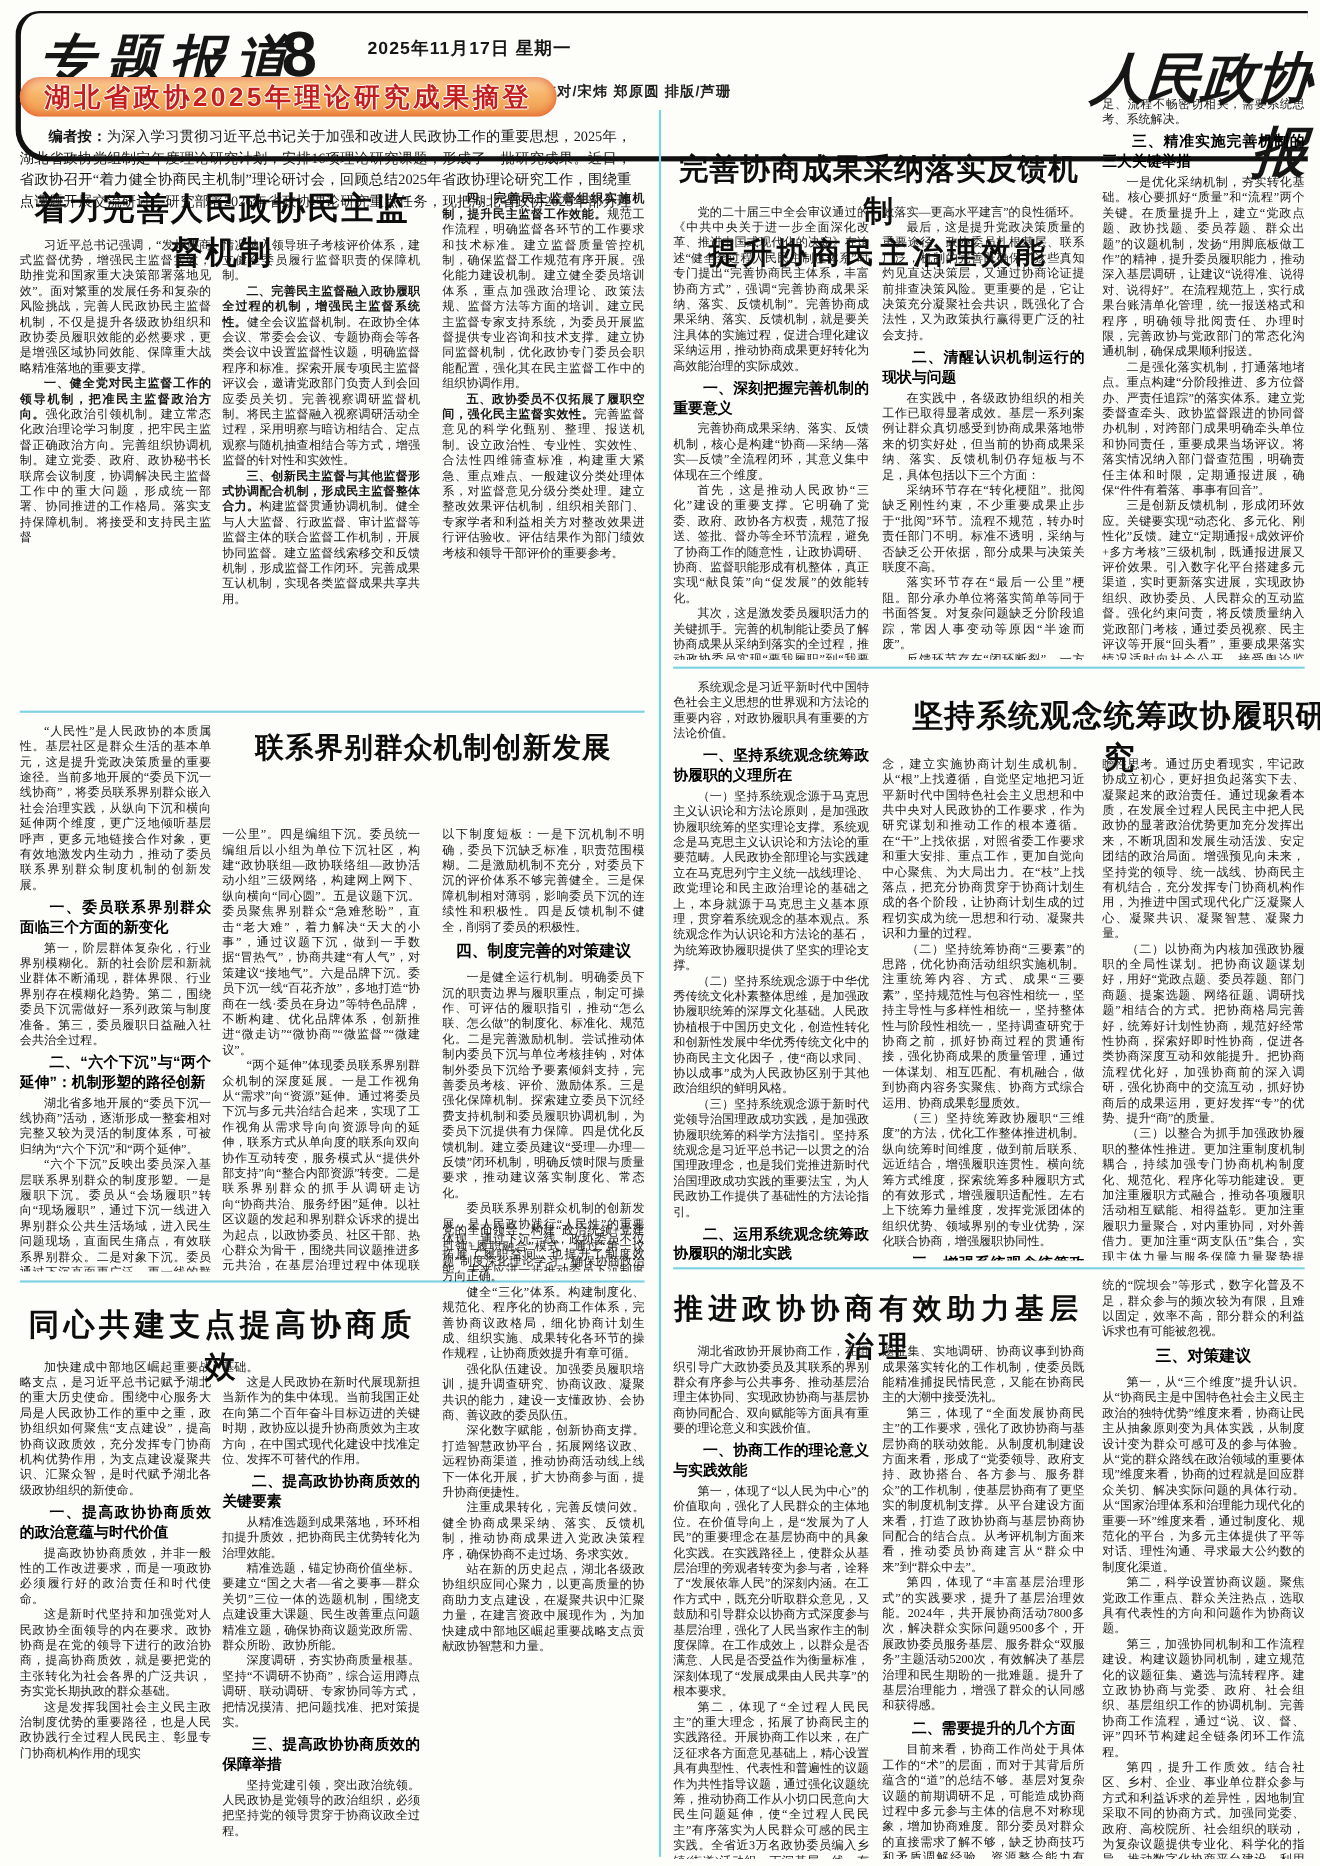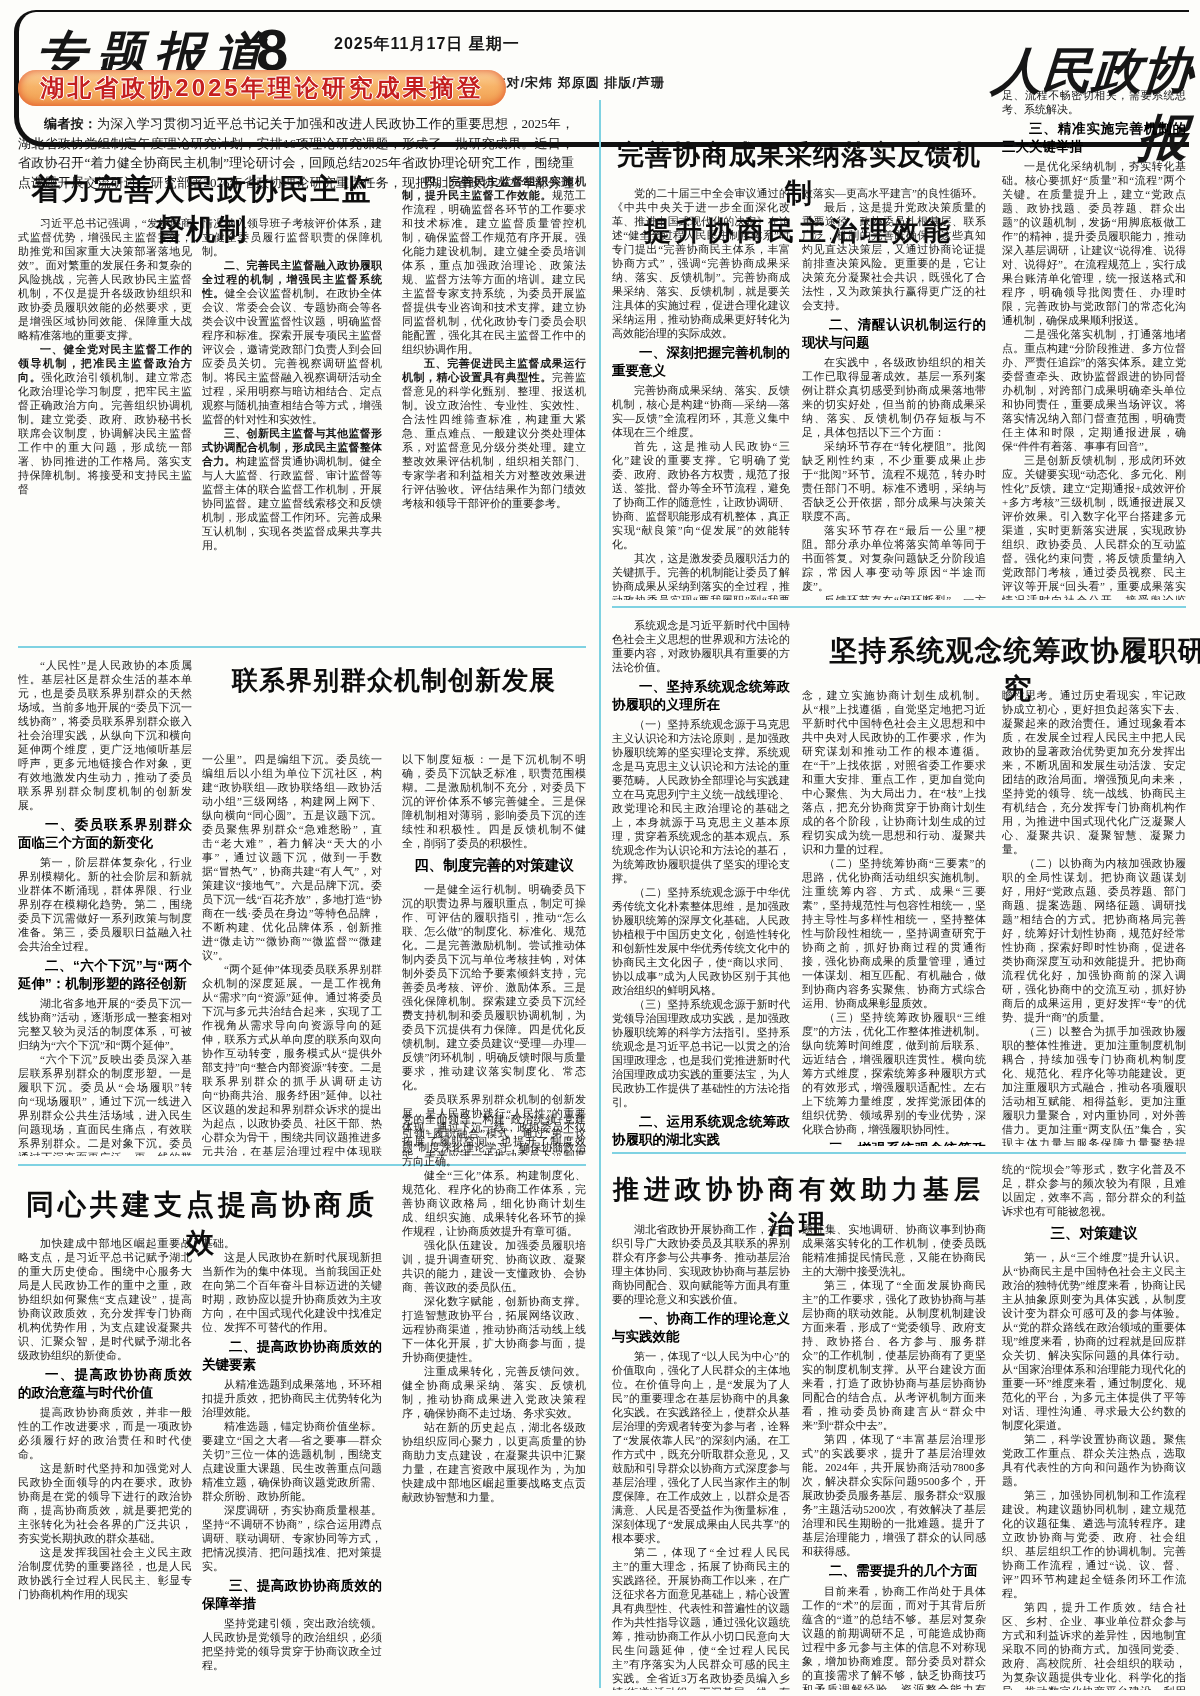--- a/index.html
+++ b/index.html
@@ -96,21 +96,21 @@
     <div class="col-p">习近平总书记强调，“发挥协商式监督优势，增强民主监督实效，助推党和国家重大决策部署落地见效”。面对繁重的发展任务和复杂的风险挑战，完善人民政协民主监督机制，不仅是提升各级政协组织和政协委员履职效能的必然要求，更是增强区域协同效能、保障重大战略精准落地的重要支撑。</div>
     <div class="col-p"><b>一、健全党对民主监督工作的领导机制，把准民主监督政治方向。</b>强化政治引领机制。建立常态化政治理论学习制度，把牢民主监督正确政治方向。完善组织协调机制。建立党委、政府、政协秘书长联席会议制度，协调解决民主监督工作中的重大问题，形成统一部署、协同推进的工作格局。落实支持保障机制。将接受和支持民主监督</div>
   </div>
 <div class="col" id="colA2">
     <div class="col-p ni">情况纳入领导班子考核评价体系，建立健全委员履行监督职责的保障机制。</div>
     <div class="col-p"><b>二、完善民主监督融入政协履职全过程的机制，增强民主监督系统性。</b>健全会议监督机制。在政协全体会议、常委会会议、专题协商会等各类会议中设置监督性议题，明确监督程序和标准。探索开展专项民主监督评议会，邀请党政部门负责人到会回应委员关切。完善视察调研监督机制。将民主监督融入视察调研活动全过程，采用明察与暗访相结合、定点观察与随机抽查相结合等方式，增强监督的针对性和实效性。</div>
     <div class="col-p"><b>三、创新民主监督与其他监督形式协调配合机制，形成民主监督整体合力。</b>构建监督贯通协调机制。健全与人大监督、行政监督、审计监督等监督主体的联合监督工作机制，开展协同监督。建立监督线索移交和反馈机制，形成监督工作闭环。完善成果互认机制，实现各类监督成果共享共用。</div>
   </div>
 <div class="col" id="colA3">
     <div class="col-p"><b>四、完善民主监督组织实施机制，提升民主监督工作效能。</b>规范工作流程，明确监督各环节的工作要求和技术标准。建立监督质量管控机制，确保监督工作规范有序开展。强化能力建设机制。建立健全委员培训体系，重点加强政治理论、政策法规、监督方法等方面的培训。建立民主监督专家支持系统，为委员开展监督提供专业咨询和技术支撑。建立协同监督机制，优化政协专门委员会职能配置，强化其在民主监督工作中的组织协调作用。</div>
-    <div class="col-p"><b>五、完善促进民主监督成果运行机制，精心设置具有典型性。</b>完善监督意见的科学化甄别、整理、报送机制。设立政治性、专业性、实效性、合法性四维筛查标准，构建重大紧急、重点难点、一般建议分类处理体系，对监督意见分级分类处理。建立整改效果评估机制，组织相关部门、专家学者和利益相关方对整改效果进行评估验收。评估结果作为部门绩效考核和领导干部评价的重要参考。</div>
+    <div class="col-p"><b>五、政协委员不仅拓展了履职空间，强化民主监督实效性。</b>完善监督意见的科学化甄别、整理、报送机制。设立政治性、专业性、实效性、合法性四维筛查标准，构建重大紧急、重点难点、一般建议分类处理体系，对监督意见分级分类处理。建立整改效果评估机制，组织相关部门、专家学者和利益相关方对整改效果进行评估验收。评估结果作为部门绩效考核和领导干部评价的重要参考。</div>
   </div>
 
 <div class="abs art-title" id="title-d">
   <div>完善协商成果采纳落实反馈机制</div>
   <div style="letter-spacing:4px;">提升协商民主治理效能</div>
 </div>
 <div class="col" id="colD1">
     <div class="col-p">党的二十届三中全会审议通过的《中共中央关于进一步全面深化改革、推进中国式现代化的决定》在论述“健全全过程人民民主制度体系”时专门提出“完善协商民主体系，丰富协商方式”，强调“完善协商成果采纳、落实、反馈机制”。完善协商成果采纳、落实、反馈机制，就是要关注具体的实施过程，促进合理化建议采纳运用，推动协商成果更好转化为高效能治理的实际成效。</div>
     <div class="col-h">一、深刻把握完善机制的重要意义</div>
     <div class="col-p">完善协商成果采纳、落实、反馈机制，核心是构建“协商—采纳—落实—反馈”全流程闭环，其意义集中体现在三个维度。</div>
@@ -152,21 +152,21 @@
 <div class="col" id="colE3">
     <div class="col-p ni">瞻性思考。通过历史看现实，牢记政协成立初心，更好担负起落实下去、凝聚起来的政治责任。通过现象看本质，在发展全过程人民民主中把人民政协的显著政治优势更加充分发挥出来，不断巩固和发展生动活泼、安定团结的政治局面。增强预见向未来，坚持党的领导、统一战线、协商民主有机结合，充分发挥专门协商机构作用，为推进中国式现代化广泛凝聚人心、凝聚共识、凝聚智慧、凝聚力量。</div>
     <div class="col-p">（二）以协商为内核加强政协履职的全局性谋划。把协商议题谋划好，用好“党政点题、委员荐题、部门商题、提案选题、网络征题、调研找题”相结合的方式。把协商格局完善好，统筹好计划性协商，规范好经常性协商，探索好即时性协商，促进各类协商深度互动和效能提升。把协商流程优化好，加强协商前的深入调研，强化协商中的交流互动，抓好协商后的成果运用，更好发挥“专”的优势、提升“商”的质量。</div>
     <div class="col-p">（三）以整合为抓手加强政协履职的整体性推进。更加注重制度机制耦合，持续加强专门协商机构制度化、规范化、程序化等功能建设。更加注重履职方式融合，推动各项履职活动相互赋能、相得益彰。更加注重履职力量聚合，对内重协同，对外善借力。更加注重“两支队伍”集合，实现主体力量与服务保障力量聚势提升、协同发力，更好担当思想引领之责、释放参政履职之效、彰显服务大局之为，在团结奋斗中打开事业发展新天地。</div>
   </div>
 
 <div class="abs art-title" id="title-b">
   <div>联系界别群众机制创新发展</div>
 </div>
 <div class="col" id="colB1">
-    <div class="col-p">“人民性”是人民政协的本质属性。基层社区是群众生活的基本单元，也是委员联系界别群众的天然场域。当前多地开展的“委员下沉一线协商”，将委员联系界别群众嵌入社会治理实践，从纵向下沉和横向延伸两个维度，更广泛地倾听基层呼声，更多元地链接合作对象，更有效地激发内生动力，推动了委员联系界别群众制度机制的创新发展。</div>
+    <div class="col-p">“人民性”是人民政协的本质属性。基层社区是群众生活的基本单元，这是提升党政决策质量的重要途径。当前多地开展的“委员下沉一线协商”，将委员联系界别群众嵌入社会治理实践，从纵向下沉和横向延伸两个维度，更广泛地倾听基层呼声，更多元地链接合作对象，更有效地激发内生动力，推动了委员联系界别群众制度机制的创新发展。</div>
     <div class="col-h">一、委员联系界别群众面临三个方面的新变化</div>
     <div class="col-p">第一，阶层群体复杂化，行业界别模糊化。新的社会阶层和新就业群体不断涌现，群体界限、行业界别存在模糊化趋势。第二，围绕委员下沉需做好一系列政策与制度准备。第三，委员履职日益融入社会共治全过程。</div>
     <div class="col-h">二、“六个下沉”与“两个延伸”：机制形塑的路径创新</div>
     <div class="col-p">湖北省多地开展的“委员下沉一线协商”活动，逐渐形成一整套相对完整又较为灵活的制度体系，可被归纳为“六个下沉”和“两个延伸”。</div>
     <div class="col-p">“六个下沉”反映出委员深入基层联系界别群众的制度形塑。一是履职下沉。委员从“会场履职”转向“现场履职”，通过下沉一线进入界别群众公共生活场域，进入民生问题现场，直面民生痛点，有效联系界别群众。二是对象下沉。委员通过下沉直面更广泛、更一线的群众，这就要求联系界别群众的方式方法更接地气。三是平台下沉。各地通过建设线上线下联系服务平台，成为委员联系界别群众的新纽带，打通委员联系界别群众的“最后</div>
   </div>
 <div class="col" id="colB2">
     <div class="col-p ni">一公里”。四是编组下沉。委员统一编组后以小组为单位下沉社区，构建“政协联组—政协联络组—政协活动小组”三级网络，构建网上网下、纵向横向“同心圆”。五是议题下沉。委员聚焦界别群众“急难愁盼”，直击“老大难”，着力解决“天大的小事”，通过议题下沉，做到一手数据“冒热气”，协商共建“有人气”，对策建议“接地气”。六是品牌下沉。委员下沉一线“百花齐放”，多地打造“协商在一线·委员在身边”等特色品牌，不断构建、优化品牌体系，创新推进“微走访”“微协商”“微监督”“微建议”。</div>
     <div class="col-p">“两个延伸”体现委员联系界别群众机制的深度延展。一是工作视角从“需求”向“资源”延伸。通过将委员下沉与多元共治结合起来，实现了工作视角从需求导向向资源导向的延伸，联系方式从单向度的联系向双向协作互动转变，服务模式从“提供外部支持”向“整合内部资源”转变。二是联系界别群众的抓手从调研走访向“协商共治、服务纾困”延伸。以社区议题的发起和界别群众诉求的提出为起点，以政协委员、社区干部、热心群众为骨干，围绕共同议题推进多元共治，在基层治理过程中体现联系，在社区营造过程中强化联系，使协商共治、服务纾困成为联系界别群众的有效抓手。</div>
   </div>

